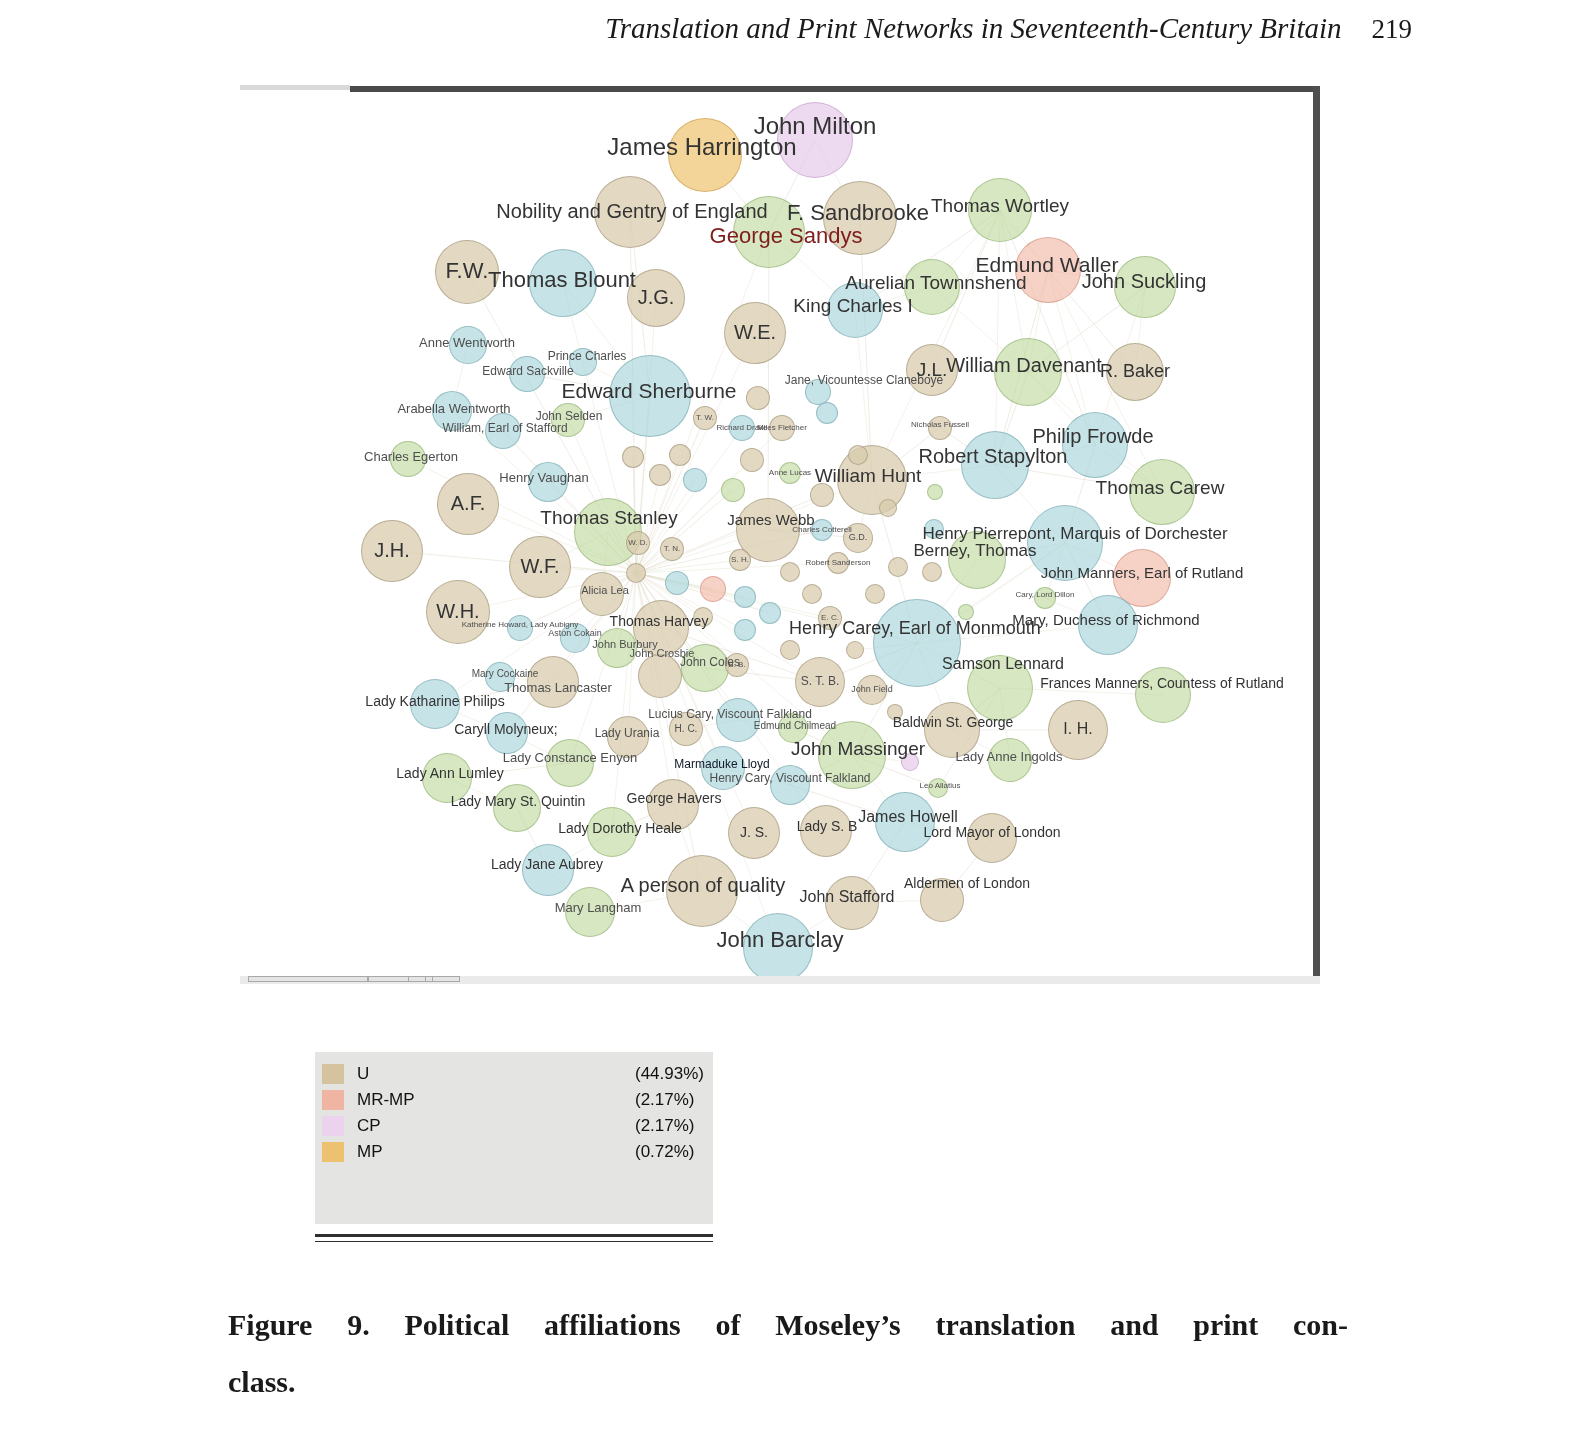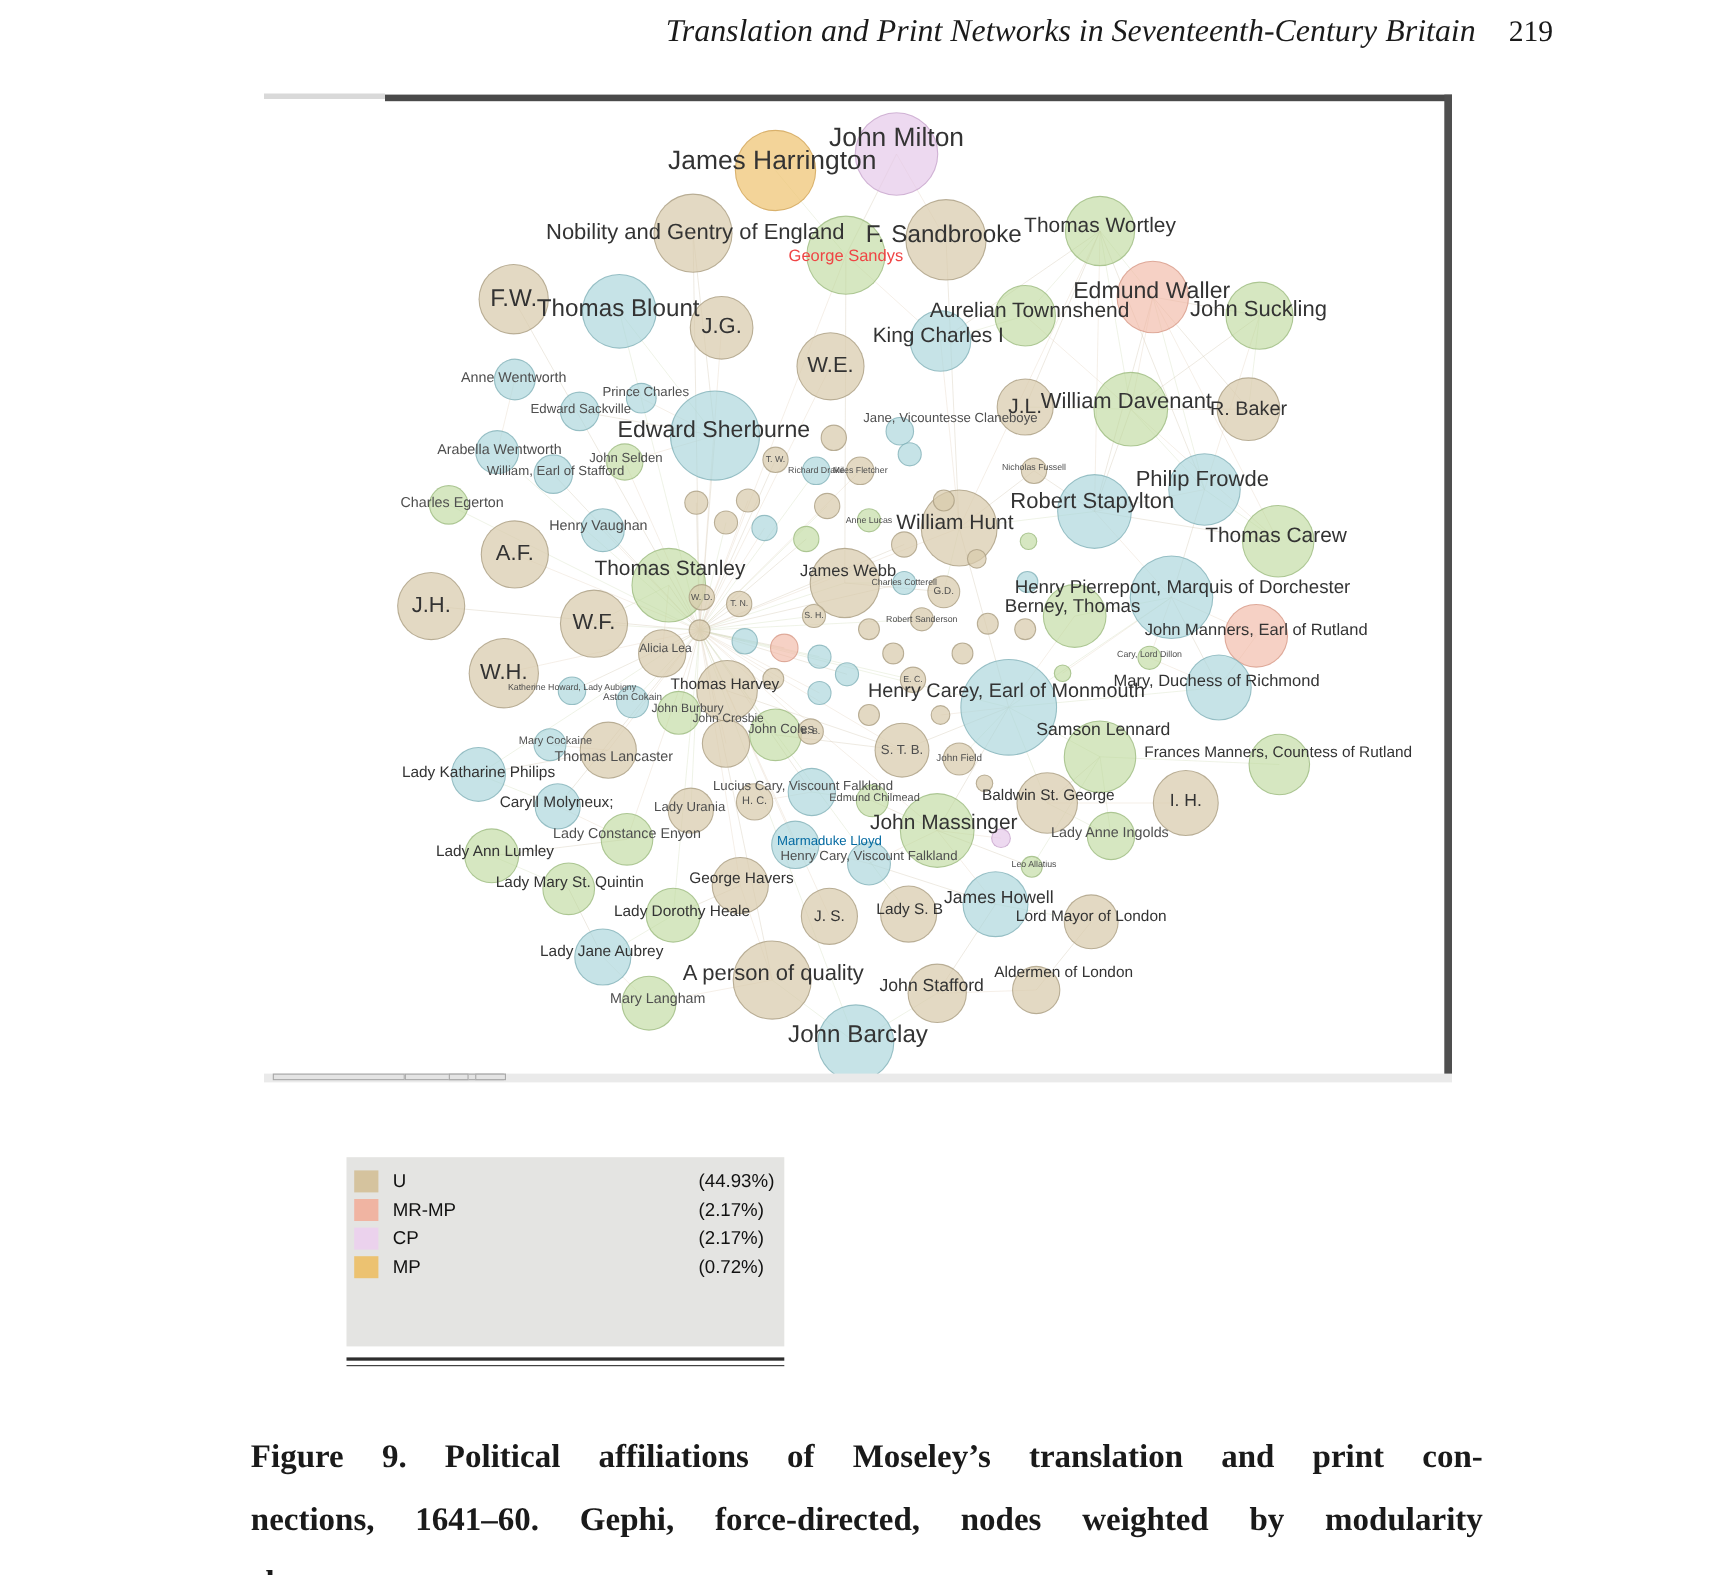--- a/index.html
+++ b/index.html
@@ -331,21 +331,21 @@
         <div class="node" style="left: 606px; top: 556px; width: 18px; height: 18px; background: rgba(216, 202, 172, 0.72); border-color: rgba(150, 136, 110, 0.55);"></div>
         <div class="node" style="left: 485px; top: 568px; width: 24px; height: 24px; background: rgba(216, 202, 172, 0.72); border-color: rgba(150, 136, 110, 0.55);"></div>
         <div class="node" style="left: 661px; top: 668px; width: 18px; height: 18px; background: rgba(228, 198, 232, 0.66); border-color: rgba(180, 140, 185, 0.5);"></div>
         <div class="node" style="left: 647px; top: 619px; width: 16px; height: 16px; background: rgba(216, 202, 172, 0.72); border-color: rgba(150, 136, 110, 0.55);"></div>
         <div class="node" style="left: 718px; top: 519px; width: 16px; height: 16px; background: rgba(186, 215, 152, 0.6); border-color: rgba(130, 165, 100, 0.5);"></div>
         <div class="node" style="left: 687px; top: 399px; width: 16px; height: 16px; background: rgba(186, 215, 152, 0.6); border-color: rgba(130, 165, 100, 0.5);"></div>
         <div class="nlabel" style="left: 575px; top: 28.8px; font-size: 24px; color: rgb(51, 51, 51);">John Milton</div>
         <div class="nlabel" style="left: 462px; top: 49.8px; font-size: 24px; color: rgb(51, 51, 51);">James Harrington</div>
         <div class="nlabel" style="left: 392px; top: 116px; font-size: 20px; color: rgb(51, 51, 51);">Nobility and Gentry of England</div>
         <div class="nlabel" style="left: 618px; top: 116.9px; font-size: 22px; color: rgb(51, 51, 51);">F. Sandbrooke</div>
-        <div class="nlabel" style="left: 529px; top: 139.9px; font-size: 15px; color: #ef4444;">George Sandys</div>
+        <div class="nlabel" style="left: 546px; top: 139.9px; font-size: 22px; color: #7f1d1d;">George Sandys</div>
         <div class="nlabel" style="left: 760px; top: 110.55px; font-size: 19px; color: rgb(51, 51, 51);">Thomas Wortley</div>
         <div class="nlabel" style="left: 807px; top: 169.45px; font-size: 21px; color: rgb(51, 51, 51);">Edmund Waller</div>
         <div class="nlabel" style="left: 904px; top: 186px; font-size: 20px; color: rgb(51, 51, 51);">John Suckling</div>
         <div class="nlabel" style="left: 227px; top: 174.9px; font-size: 22px; color: rgb(51, 51, 51);">F.W.</div>
         <div class="nlabel" style="left: 322px; top: 183.9px; font-size: 22px; color: rgb(51, 51, 51);">Thomas Blount</div>
         <div class="nlabel" style="left: 416px; top: 202px; font-size: 20px; color: rgb(51, 51, 51);">J.G.</div>
         <div class="nlabel" style="left: 613px; top: 210.55px; font-size: 19px; color: rgb(51, 51, 51);">King Charles I</div>
         <div class="nlabel" style="left: 680px; top: 187.55px; font-size: 19px; color: rgb(51, 51, 51); margin-left: 16px;">Aurelian Townnshend</div>
         <div class="nlabel" style="left: 515px; top: 237px; font-size: 20px; color: rgb(51, 51, 51);">W.E.</div>
         <div class="nlabel" style="left: 692px; top: 274.55px; font-size: 19px; color: rgb(51, 51, 51);">J.L.</div>
@@ -400,21 +400,21 @@
         <div class="nlabel" style="left: 210px; top: 681.3px; font-size: 14px; color: rgb(51, 51, 51);">Lady Ann Lumley</div>
         <div class="nlabel" style="left: 330px; top: 665.85px; font-size: 13px; color: rgb(78, 78, 78);">Lady Constance Enyon</div>
         <div class="nlabel" style="left: 266px; top: 637.3px; font-size: 14px; color: rgb(51, 51, 51);">Caryll Molyneux;</div>
         <div class="nlabel" style="left: 195px; top: 609.3px; font-size: 14px; color: rgb(51, 51, 51);">Lady Katharine Philips</div>
         <div class="nlabel" style="left: 318px; top: 595.85px; font-size: 13px; color: rgb(78, 78, 78);">Thomas Lancaster</div>
         <div class="nlabel" style="left: 265px; top: 583.5px; font-size: 10px; color: rgb(78, 78, 78);">Mary Cockaine</div>
         <div class="nlabel" style="left: 387px; top: 642.4px; font-size: 12px; color: rgb(78, 78, 78);">Lady Urania</div>
         <div class="nlabel" style="left: 446px; top: 638.5px; font-size: 10px; color: rgb(78, 78, 78);">H. C.</div>
         <div class="nlabel" style="left: 490px; top: 623.4px; font-size: 12px; color: rgb(78, 78, 78);">Lucius Cary, Viscount Falkland</div>
         <div class="nlabel" style="left: 555px; top: 635.5px; font-size: 10px; color: rgb(78, 78, 78);">Edmund Chilmead</div>
-        <div class="nlabel" style="left: 482px; top: 673.4px; font-size: 12px; color: #0369a1; margin-left: 32px;">Marmaduke Lloyd</div>
+        <div class="nlabel" style="left: 482px; top: 673.4px; font-size: 12px; color: #0f172a;">Marmaduke Lloyd</div>
         <div class="nlabel" style="left: 550px; top: 687.4px; font-size: 12px; color: rgb(78, 78, 78);">Henry Cary, Viscount Falkland</div>
         <div class="nlabel" style="left: 470px; top: 571.4px; font-size: 12px; color: rgb(78, 78, 78);">John Coles</div>
         <div class="nlabel" style="left: 422px; top: 563px; font-size: 11px; color: rgb(78, 78, 78);">John Crosbie</div>
         <div class="nlabel" style="left: 385px; top: 553.95px; font-size: 11px; color: rgb(78, 78, 78);">John Burbury</div>
         <div class="nlabel" style="left: 419px; top: 529.3px; font-size: 14px; color: rgb(51, 51, 51);">Thomas Harvey</div>
         <div class="nlabel" style="left: 365px; top: 499.95px; font-size: 11px; color: rgb(78, 78, 78);">Alicia Lea</div>
         <div class="nlabel" style="left: 280px; top: 535.6px; font-size: 8px; color: rgb(78, 78, 78);">Katherine Howard, Lady Aubigny</div>
         <div class="nlabel" style="left: 335px; top: 544.05px; font-size: 9px; color: rgb(78, 78, 78);">Aston Cokain</div>
         <div class="nlabel" style="left: 580px; top: 590.4px; font-size: 12px; color: rgb(78, 78, 78);">S. T. B.</div>
         <div class="nlabel" style="left: 632px; top: 600.05px; font-size: 9px; color: rgb(78, 78, 78);">John Field</div>
@@ -464,17 +464,16 @@
           <div class="lswatch" style="background: rgb(236, 194, 113);"></div>
           <span>MP</span>
           <span class="lpct">(0.72%)</span>
         </div>
       </div>
   </div>
   <div class="legend-rule"></div>
 
   <div class="caption">
     <div class="cline">Figure 9. Political affiliations of Moseley’s translation and print con-</div>
-    <div class="cline">nections, 1641–60. Gephi, force-directed, nodes weighted by modularity</div>
     <div class="cline last">class.</div>
   </div>
 
 </div>
 
 </body></html>

